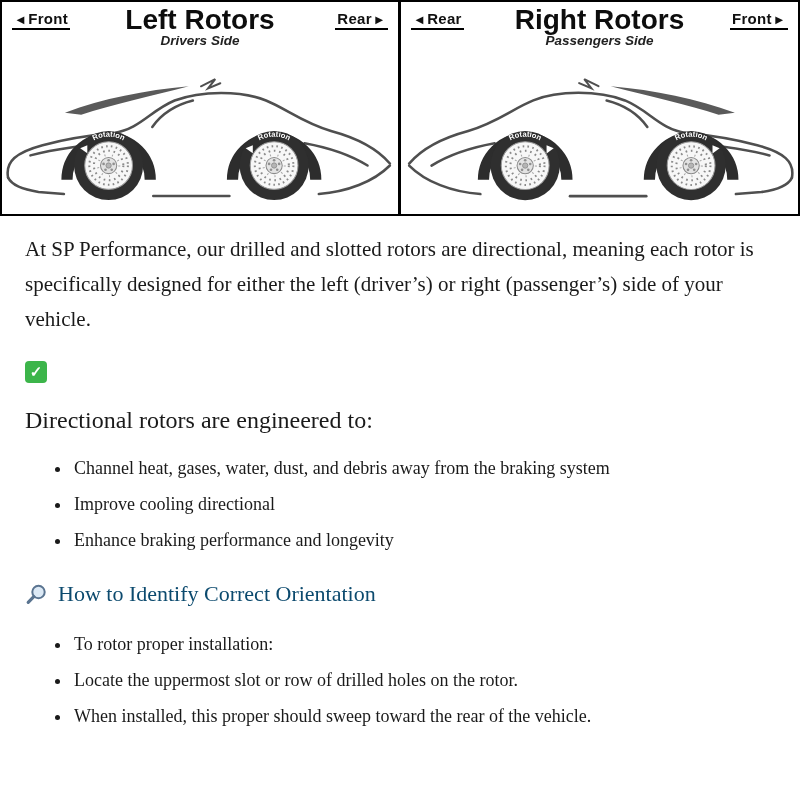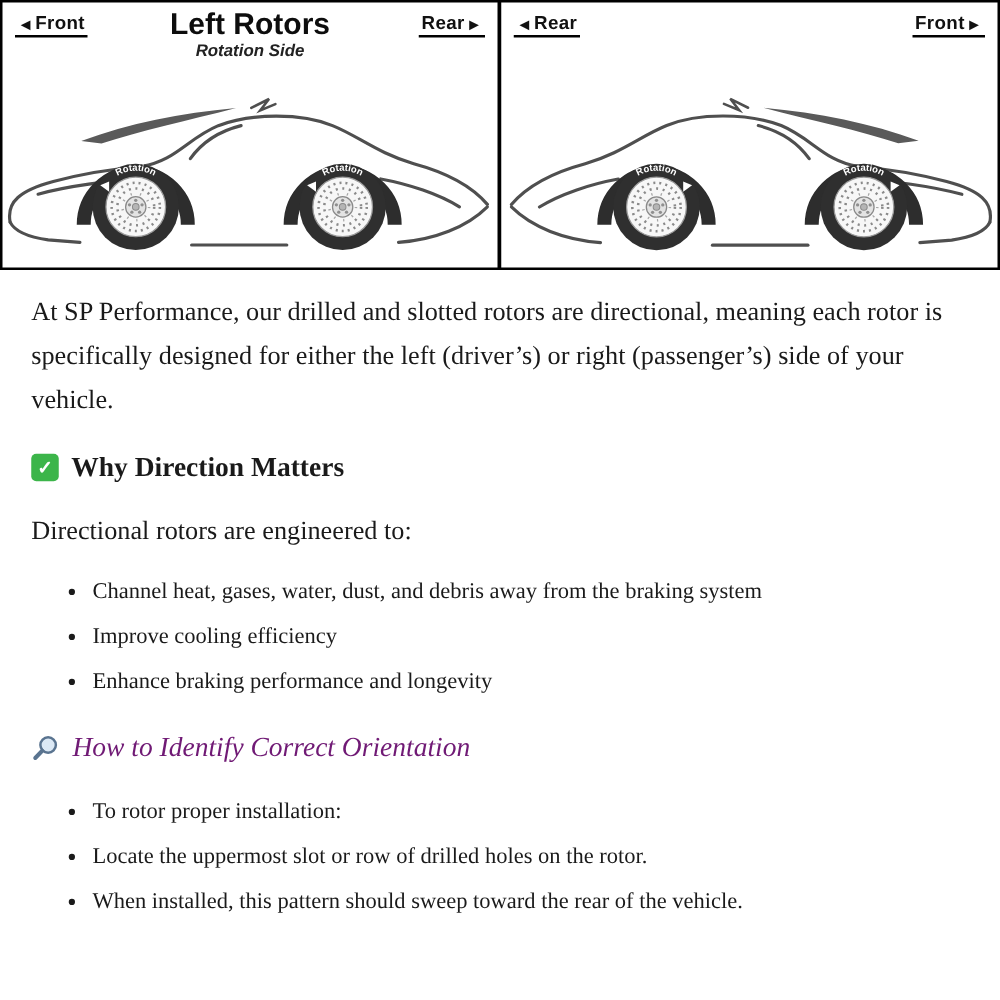--- a/index.html
+++ b/index.html
@@ -20,37 +20,37 @@
     font-weight:bold; font-size:15px; letter-spacing:.3px;
     border-bottom:2.5px solid #000; padding:0 2px 1px 2px;
     display:inline-flex; align-items:center; gap:1px; color:#111;
   }
   .dir-label.left-side  { left:10px; }
   .dir-label.right-side { right:10px; }
   .tri { font-size:13px; line-height:1; position:relative; top:0.5px; }
   .panel-title-block { text-align:center; }
   .panel-title {
     font-family:"Liberation Sans", sans-serif;
-    font-weight:bold; font-size:24px; line-height:26px; color:#0d0d0d;
+    font-weight:bold; font-size:28px; line-height:26px; color:#0d0d0d;
   }
   .panel-subtitle {
     font-family:"Liberation Sans", sans-serif;
     font-weight:bold; font-style:italic; font-size:13.5px; color:#222;
   }
   .car-svg { display:block; width:100%; height:156px; }
 
   
   .article { padding:16px 36px 10px 25px; }
   .intro { font-size:21px; line-height:35px; margin-bottom:22px; max-width:752px; }
   .section-heading {
     font-size:22px; font-weight:bold; margin:24px 0 20px 0;
     display:flex; align-items:center; gap:10px;
   }
-  .section-heading.regular { font-weight:normal; color:#701a75;font-style:italic; }
-  .lead { font-size:21px; line-height:34px; margin-bottom:14px; }
+  .section-heading.regular { font-weight:normal; color:#0c4a6e; }
+  .lead { font-size:24px; line-height:34px; margin-bottom:14px; }
   ul.bullets { margin:0 0 10px 0; padding-left:47px; }
   ul.bullets li {
     font-size:18px; line-height:34px; margin-bottom:2px;
     padding-left:2px; max-width:700px;
   }
   .check-icon {
     display:inline-flex; width:22px; height:22px; border-radius:4px;
     background:#3cb54a; color:#fff; font-family:"Liberation Sans",sans-serif;
     font-size:15px; font-weight:bold; align-items:center; justify-content:center;
     flex:0 0 auto;
@@ -63,21 +63,21 @@
 <div class="panels">
 
   <section class="panel">
     <div class="panel-header">
       <span class="dir-label left-side">
         <span class="tri">◄</span>
         <span>Front</span>
       </span>
       <div class="panel-title-block">
         <div class="panel-title">Left Rotors</div>
-        <div class="panel-subtitle">Rotation Side</div>
+        <div class="panel-subtitle">Drivers Side</div>
       </div>
       <span class="dir-label right-side">
         <span>Rear</span>
         <span class="tri">►</span>
       </span>
     </div>
 
     <svg class="car-svg" viewBox="0 0 390 150">
       <defs>
         <g id="carbody" stroke="#4f4f4f" stroke-width="2.5" fill="none" stroke-linecap="round">
@@ -126,20 +126,24 @@
       <path d="M 247 88 l -7 3 l 7 5 z" fill="#ffffff"></path>
     </svg>
   </section>
 
   <section class="panel">
     <div class="panel-header">
       <span class="dir-label left-side">
         <span class="tri">◄</span>
         <span>Rear</span>
       </span>
+      <div class="panel-title-block">
+        <div class="panel-title">Right Rotors</div>
+        <div class="panel-subtitle">Passengers Side</div>
+      </div>
       <span class="dir-label right-side">
         <span>Front</span>
         <span class="tri">►</span>
       </span>
     </div>
 
     <svg class="car-svg" viewBox="0 0 390 150">
       <use href="#carbody" transform="translate(390,0) scale(-1,1)"></use>
       <use href="#wheelg" x="122" y="108"></use>
       <use href="#wheelg" x="285" y="108"></use>
@@ -157,38 +161,37 @@
     </svg>
   </section>
 </div>
 
 <div class="article">
 
   <p class="intro">At SP Performance, our drilled and slotted rotors are directional, meaning each rotor is specifically designed for either the left (driver’s) or right (passenger’s) side of your vehicle.</p>
 
   <h2 class="section-heading">
     <span class="check-icon">✓</span>
-    <span>Why Direction Matters</span>
   </h2>
 
   <p class="lead">Directional rotors are engineered to:</p>
 
   <ul class="bullets">
     <li>Channel heat, gases, water, dust, and debris away from the braking system</li>
-    <li>Improve cooling efficiency</li>
+    <li>Improve cooling directional</li>
     <li>Enhance braking performance and longevity</li>
   </ul>
 
   <h2 class="section-heading regular">
     <svg class="mag-icon" width="23" height="23" viewBox="0 0 23 23">
       <circle cx="13.5" cy="9" r="6.2" fill="#dce9f5" stroke="#5a7490" stroke-width="2"></circle>
       <line x1="8.8" y1="13.6" x2="3.2" y2="19.4" stroke="#5a7490" stroke-width="3.2" stroke-linecap="round"></line>
     </svg>
     <span>How to Identify Correct Orientation</span>
   </h2>
 
   <ul class="bullets">
     <li>To rotor proper installation:</li>
     <li>Locate the uppermost slot or row of drilled holes on the rotor.</li>
-    <li>When installed, this pattern should sweep toward the rear of the vehicle.</li>
+    <li>When installed, this proper should sweep toward the rear of the vehicle.</li>
   </ul>
 
 </div>
 
 </body></html>

